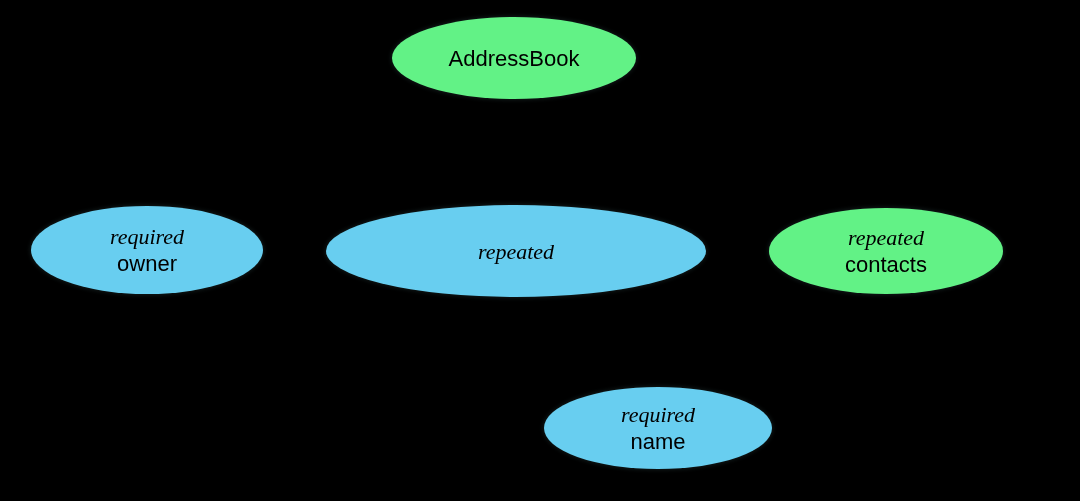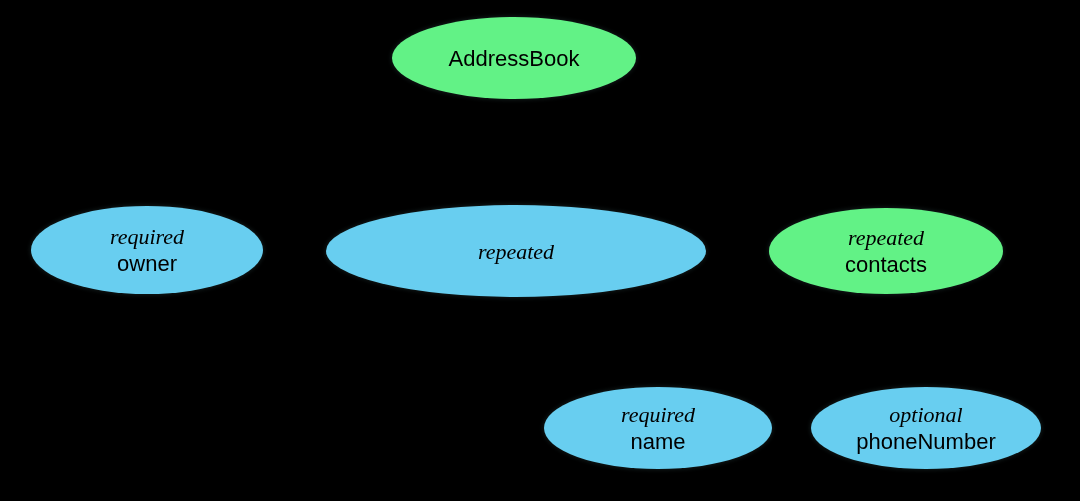--- a/index.html
+++ b/index.html
@@ -59,17 +59,13 @@
       <span class="keyword">repeated</span>
     </div>
     <div class="node green" style="left: 769px; top: 208px; width: 234px; height: 86px;">
       <span class="keyword">repeated</span>
       <span class="label">contacts</span>
     </div>
     <div class="node blue" style="left: 544px; top: 387px; width: 228px; height: 82px;">
       <span class="keyword">required</span>
       <span class="label">name</span>
     </div>
-    <div class="node blue" style="left: 811px; top: 387px; width: 230px; height: 82px;">
-      <span class="keyword">optional</span>
-      <span class="label">phoneNumber</span>
-    </div>
   </div>
 
 </body></html>

